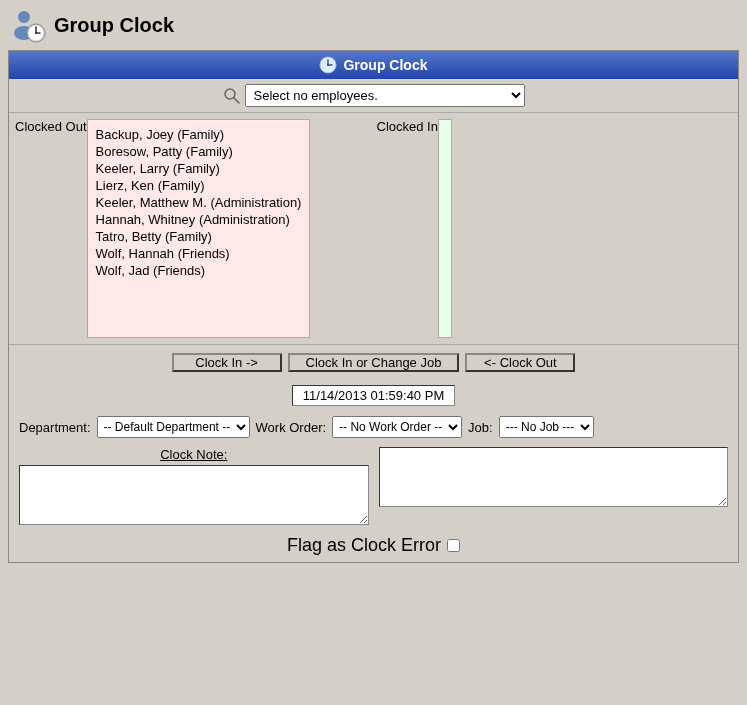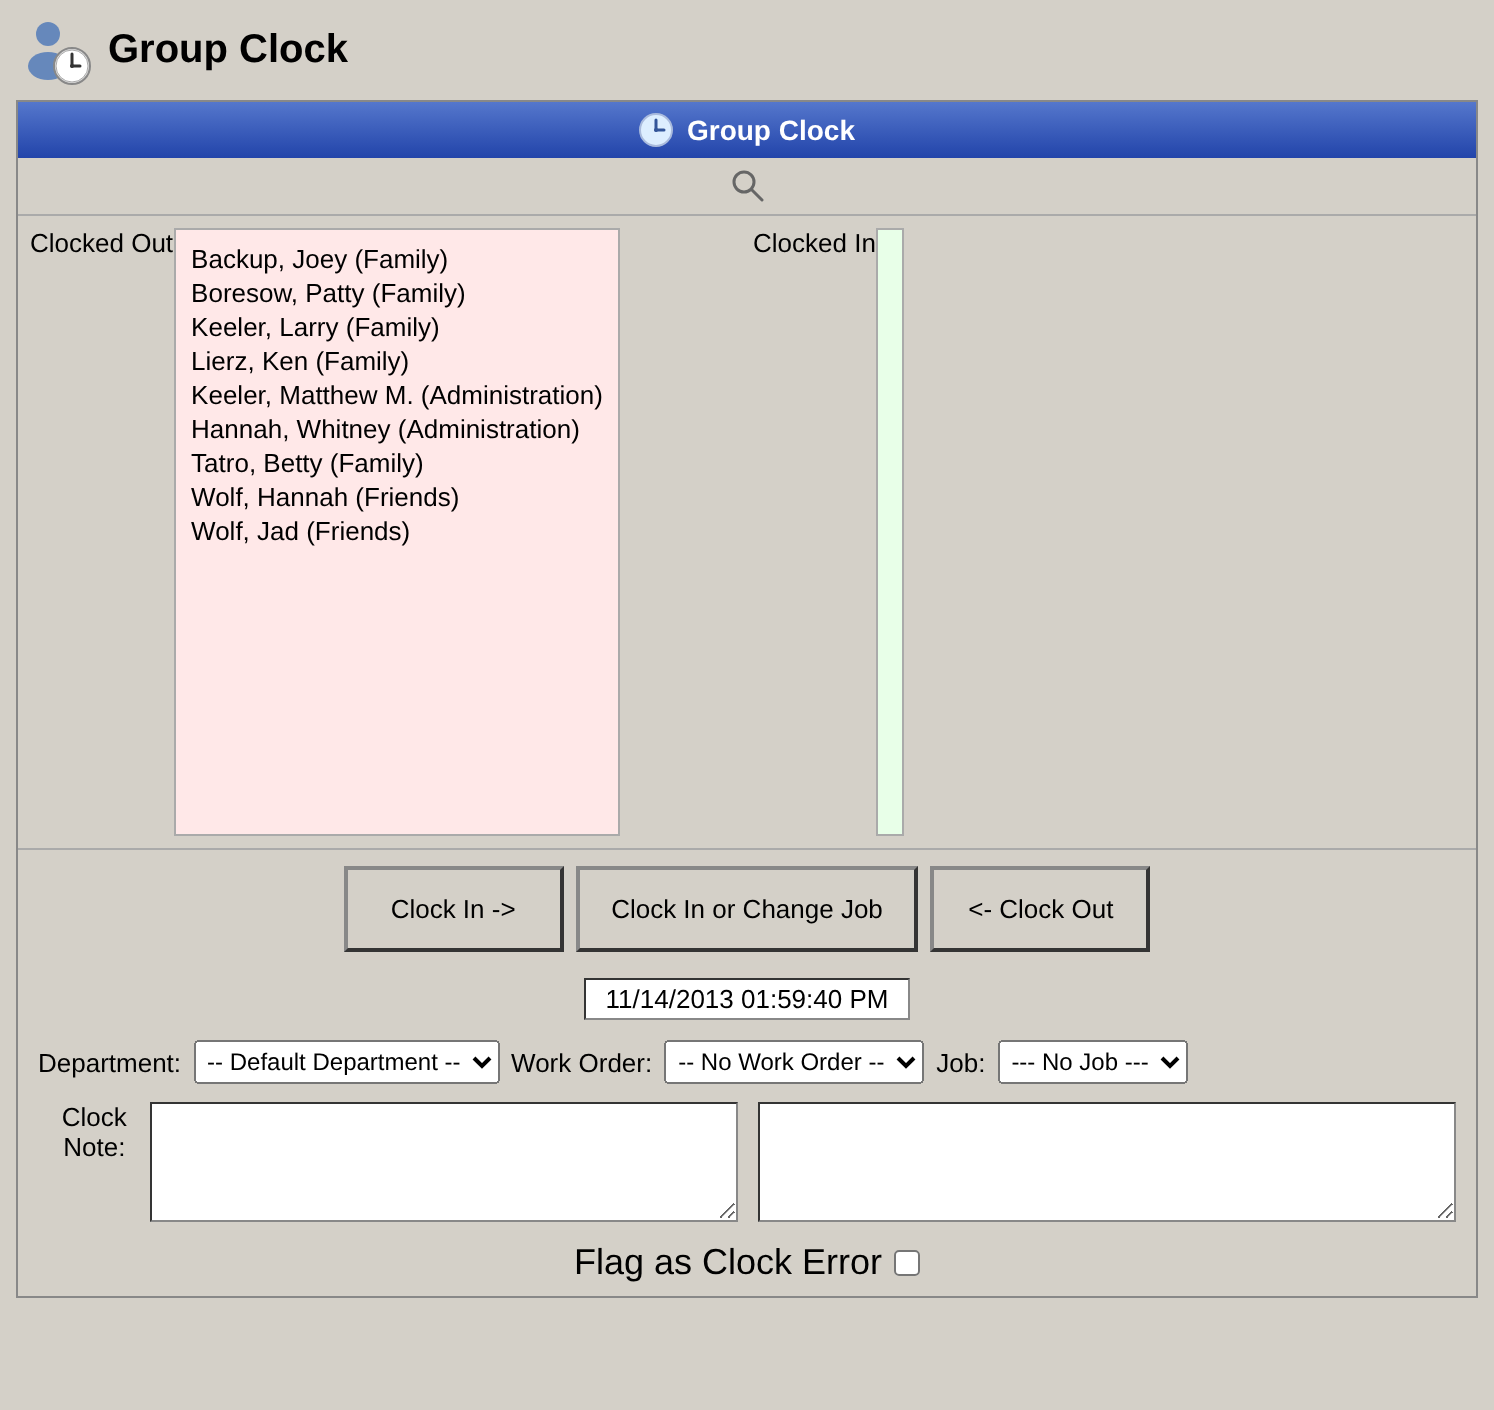--- a/index.html
+++ b/index.html
@@ -83,21 +83,21 @@
       flex-direction: row;
     }
     .list-label {
       text-align: center;
       font-size: 13px;
       font-weight: normal;
       margin-bottom: 3px;
     }
     .list-box {
       border: 1px solid #aaa;
-      height: 304px;
+      height: 219px;
       overflow-y: scroll;
       padding: 6px;
       font-size: 13px;
     }
     .list-box.clocked-out {
       background: #ffe8e8;
     }
     .list-box.clocked-in {
       background: #e8ffe8;
     }
@@ -110,21 +110,21 @@
     
     .action-buttons {
       display: flex;
       justify-content: center;
       gap: 6px;
       padding: 8px;
       background: #d4d0c8;
       border-top: 1px solid #aaa;
     }
     .action-btn {
-      padding: 12px 16px;
+      padding: 0 16px;
       font-size: 13px;
       background: #d4d0c8;
       border: 2px outset #888;
       cursor: pointer;
       min-width: 110px;
     }
 
     
     .datetime-row {
       display: flex;
@@ -160,20 +160,22 @@
     
     .notes-area {
       display: flex;
       padding: 4px 10px;
       gap: 10px;
       background: #d4d0c8;
     }
     .note-section {
       flex: 1;
       display: flex;
+      flex-direction: column;
+      text-decoration: underline;
     }
     .note-label {
       font-size: 13px;
       text-align: center;
       margin-bottom: 3px;
     }
     .note-textarea {
       width: 100%;
       height: 60px;
       resize: both;
@@ -250,20 +252,25 @@
       <circle cx="9" cy="9" r="1" fill="#335599"></circle>
     </svg>
     <span>Group Clock</span>
   </div>
 
   <div class="dropdown-row">
     <svg width="18" height="18" viewBox="0 0 18 18" xmlns="http://www.w3.org/2000/svg">
       <circle cx="7" cy="7" r="5" fill="none" stroke="#666" stroke-width="1.5"></circle>
       <line x1="11" y1="11" x2="16" y2="16" stroke="#666" stroke-width="1.5" stroke-linecap="round"></line>
     </svg>
+    <select>
+      <option>Select no employees.</option>
+      <option>Select all employees.</option>
+      <option>Select by group</option>
+    </select>
   </div>
 
   <div class="lists-area">
 
     <div class="list-section">
       <div class="list-label">Clocked Out</div>
       <div class="list-box clocked-out">
         <div class="list-box-item">Backup, Joey (Family)</div>
         <div class="list-box-item">Boresow, Patty (Family)</div>
         <div class="list-box-item">Keeler, Larry (Family)</div>

